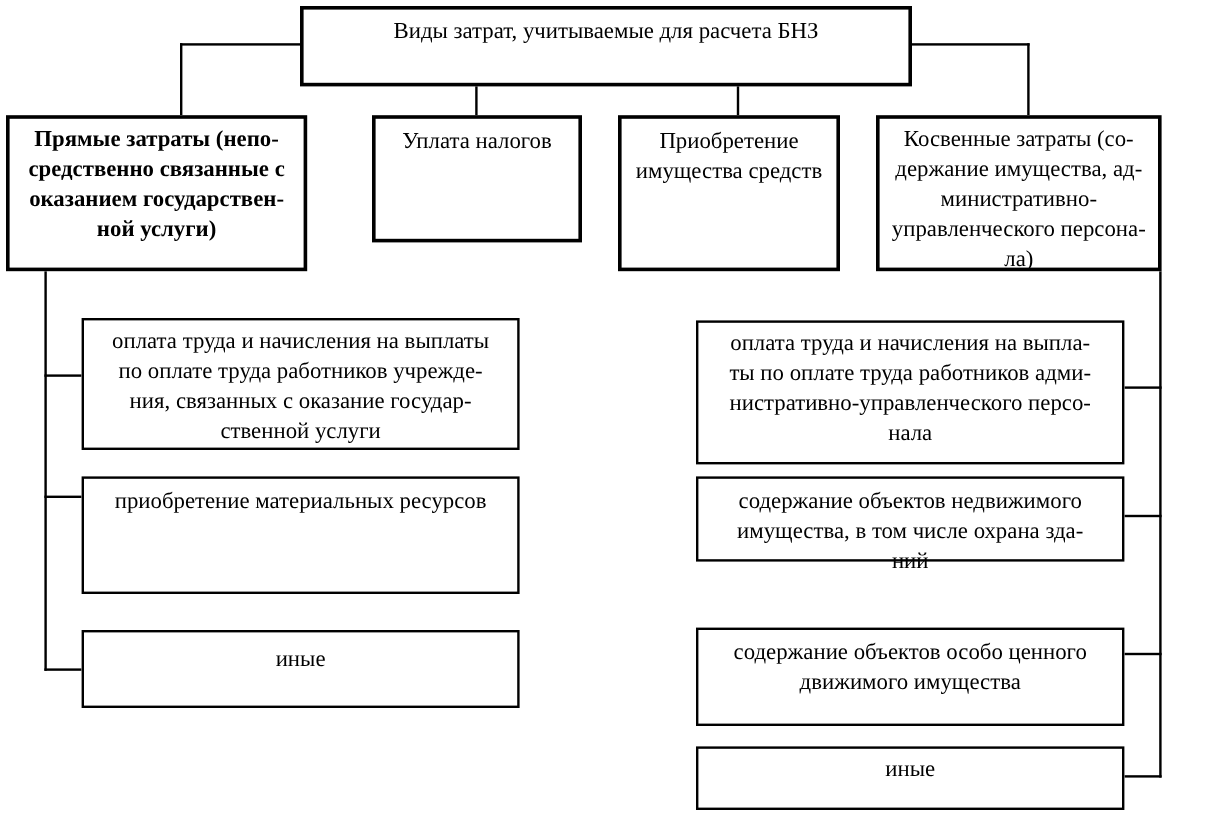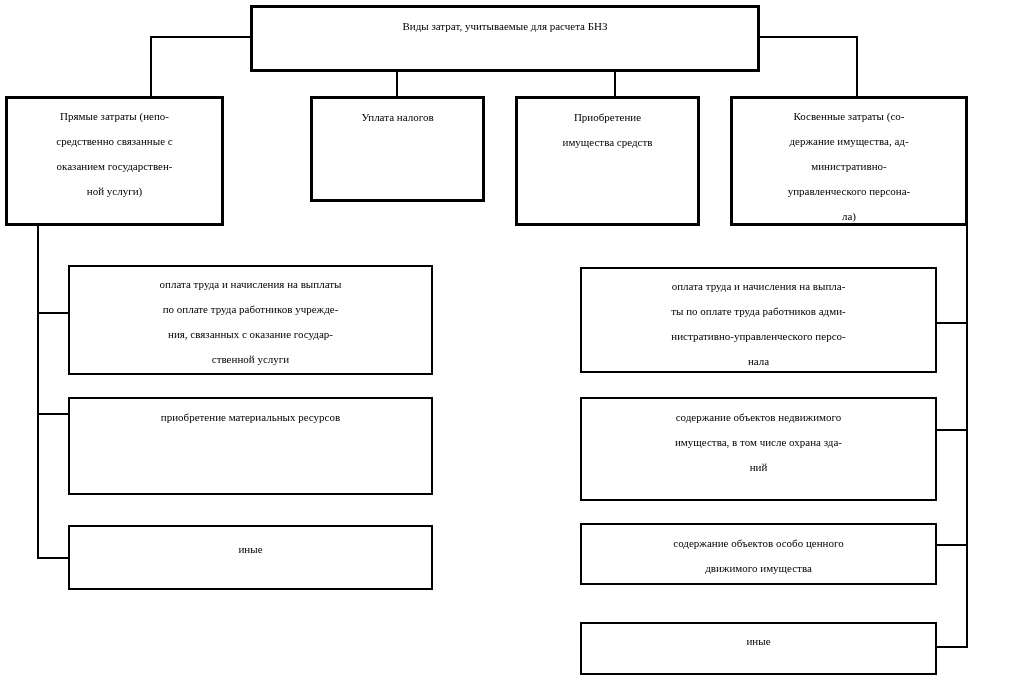--- a/index.html
+++ b/index.html
@@ -12,21 +12,21 @@
   .stage { position: relative; width: 1011px; height: 687px; background: #ffffff; overflow: hidden; }
   .node {
     position: absolute;
     border: 2px solid #000000;
     background: #ffffff;
     text-align: center;
   }
   .node.thick { border-width: 3px; }
   .lbl {
     white-space: pre-line;
-    font-size: 11px;
+    font-size: 19px;
     line-height: 25px;
     padding: 6px 6px 0 6px;
   }
   .lbl.tight { padding-top: 5px; }
   .line { position: absolute; background: #000000; }
 </style>
 </head>
 <body>
 
 <div class="stage">
@@ -46,21 +46,21 @@
   <div class="line" style="left:966px; top:226px; width:2px;  height:422px;"></div>
   <div class="line" style="left:937px; top:322px; width:31px; height:2px;"></div>
   <div class="line" style="left:937px; top:429px; width:31px; height:2px;"></div>
   <div class="line" style="left:937px; top:544px; width:31px; height:2px;"></div>
   <div class="line" style="left:937px; top:646px; width:31px; height:2px;"></div>
 
   <div class="node thick" style="left:250px; top:5px; width:510px; height:67px;">
     <div class="lbl">Виды затрат, учитываемые для расчета БНЗ</div>
   </div>
 
-  <div class="node thick" style="left:5px; top:96px; width:219px; height:130px;">
+  <div class="node thick" style="left:5px; top:96px; width:251px; height:130px;font-weight:bold;">
     <div class="lbl tight">Прямые затраты (непо-
 средственно связанные с
 оказанием государствен-
 ной услуги)</div>
   </div>
   <div class="node thick" style="left:310px; top:96px; width:175px; height:106px;">
     <div class="lbl">Уплата налогов</div>
   </div>
   <div class="node thick" style="left:515px; top:96px; width:185px; height:130px;">
     <div class="lbl">Приобретение
@@ -80,32 +80,32 @@
 ния, связанных с оказание государ-
 ственной услуги</div>
   </div>
   <div class="node" style="left:68px; top:397px; width:365px; height:98px;">
     <div class="lbl">приобретение материальных ресурсов</div>
   </div>
   <div class="node" style="left:68px; top:525px; width:365px; height:65px;">
     <div class="lbl" style="padding-top:10px;">иные</div>
   </div>
 
-  <div class="node" style="left:580px; top:267px; width:357px; height:106px;">
+  <div class="node" style="left:580px; top:267px; width:357px; height:120px;">
     <div class="lbl tight">оплата труда и начисления на выпла-
 ты по оплате труда работников адми-
 нистративно-управленческого персо-
 нала</div>
   </div>
-  <div class="node" style="left:580px; top:397px; width:357px; height:104px;">
+  <div class="node" style="left:580px; top:397px; width:357px; height:71px;">
     <div class="lbl">содержание объектов недвижимого
 имущества, в том числе охрана зда-
 ний</div>
   </div>
-  <div class="node" style="left:580px; top:523px; width:357px; height:62px;">
+  <div class="node" style="left:580px; top:523px; width:357px; height:82px;">
     <div class="lbl">содержание объектов особо ценного
 движимого имущества</div>
   </div>
   <div class="node" style="left:580px; top:622px; width:357px; height:53px;">
     <div class="lbl tight">иные</div>
   </div>
 
 </div>
 
 </body></html>

